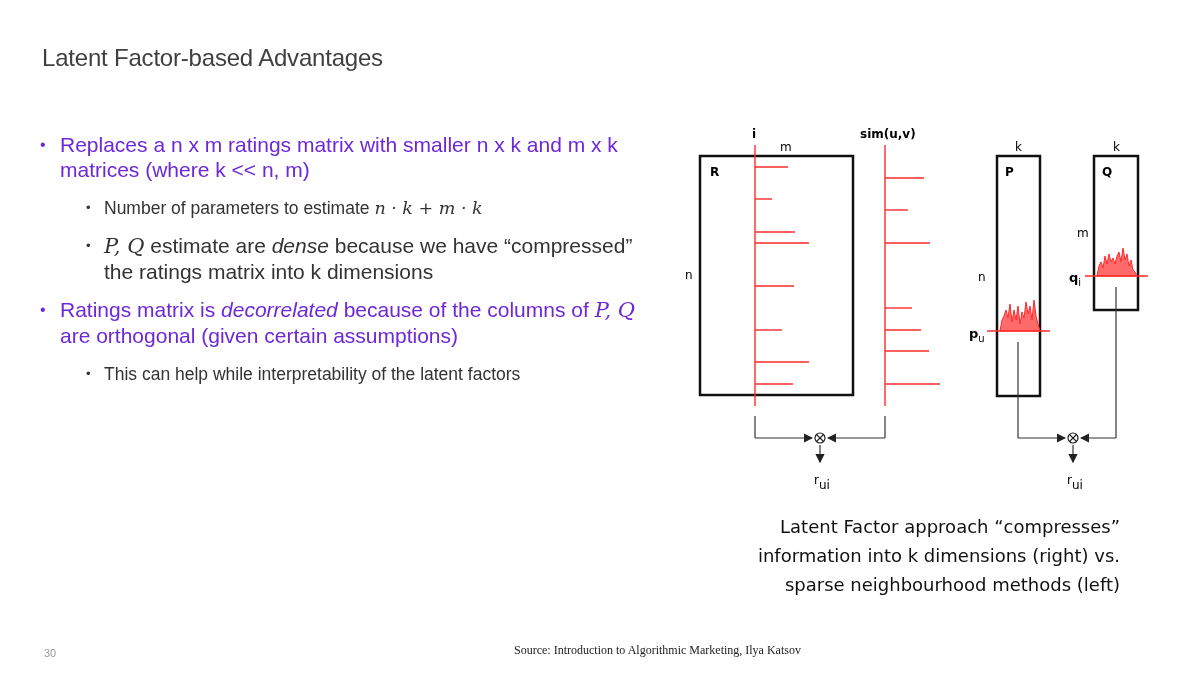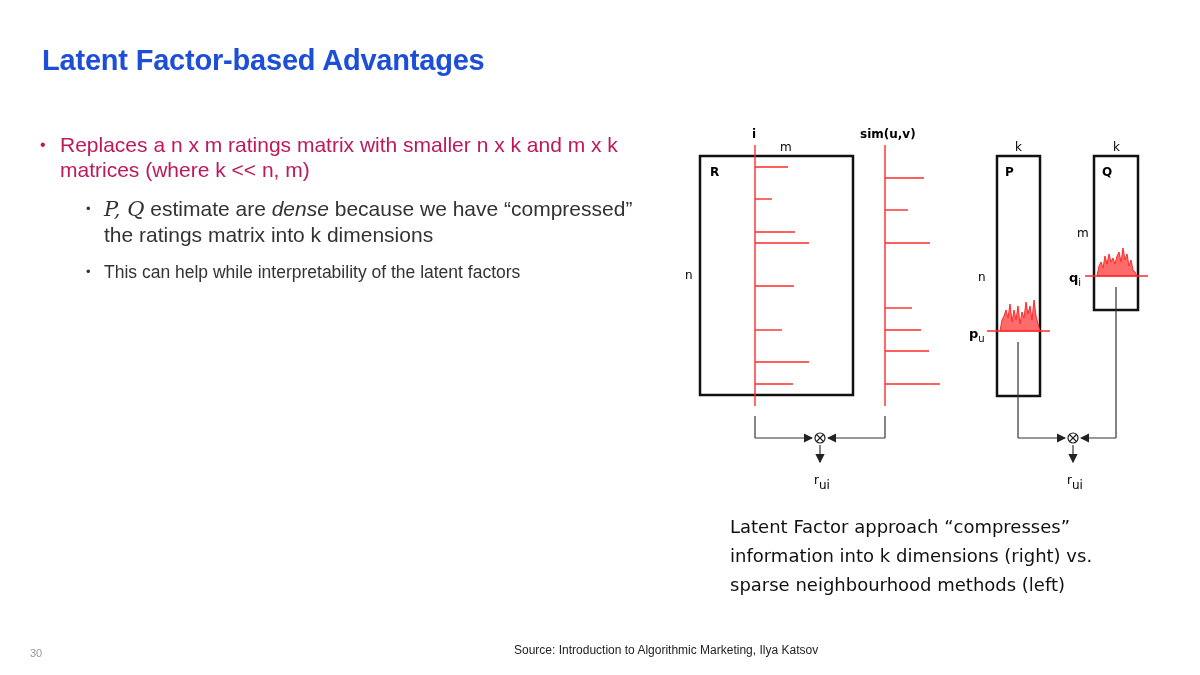--- a/index.html
+++ b/index.html
@@ -1,38 +1,40 @@
 <!DOCTYPE html>
 <html><head>
 <meta charset="utf-8">
 <style>
   html, body { margin:0; padding:0; background:#ffffff; }
   body { width:1200px; height:675px; position:relative; overflow:hidden; font-family:"Liberation Sans", sans-serif; color:#333333; }
-  .title { position:absolute; left:42px; top:44px; font-size:29px; font-weight:bold; color:#1d4ed8; letter-spacing:-0.2px; }
+  .title { position:absolute; left:42px; top:44px; font-size:24px; font-weight:normal; color:#404040; letter-spacing:-0.2px; }
   .bullets { position:absolute; left:40px; top:132px; width:620px; }
-  .b1 { position:relative; padding-left:20px; font-size:21px; line-height:25px; color:#be185d; margin-bottom:14px; }
+  .b1 { position:relative; padding-left:20px; font-size:21px; line-height:25px; color:#6d28d9; margin-bottom:14px; }
   .b1::before { content:"•"; position:absolute; left:0; top:0; font-size:16px; }
   .b2 { position:relative; padding-left:64px; font-size:17.5px; line-height:24px; color:#333; margin-bottom:13px; }
   .b2::before { content:"•"; position:absolute; left:46px; top:0; font-size:13px; }
   .b2.big { font-size:21px; line-height:25px; }
   .math { font-family:"DejaVu Serif", serif; font-style:italic; }
   em { font-style:italic; }
   .diagram { position:absolute; left:0; top:0; width:1200px; height:675px; }
-  .caption { position:absolute; left:730px; top:512px; width:390px; text-align:left; font-size:20px; line-height:29px; color:#111; font-family:"DejaVu Sans", sans-serif; font-size:18px; }
-  .pagenum { position:absolute; left:30px; top:647px; font-size:11px; color:#999; }
-  .source { position:absolute; left:514px; top:643px; font-size:13px; color:#222; font-family:Liberation Sans, sans-serif; font-size:12px; }
+  .caption { position:absolute; left:730px; top:512px; width:390px; text-align:right; font-size:20px; line-height:29px; color:#111; font-family:"DejaVu Sans", sans-serif; font-size:18px; }
+  .pagenum { position:absolute; left:44px; top:647px; font-size:11px; color:#999; }
+  .source { position:absolute; left:514px; top:643px; font-size:13px; color:#222; font-family:Liberation Serif, serif; font-size:12px; }
 </style>
 </head>
 <body>
 
 <div class="title">Latent Factor-based Advantages</div>
 
 <div class="bullets">
   <div class="b1">Replaces a n x m ratings matrix with smaller n x k and m x k matrices (where k &lt;&lt; n, m)</div>
+  <div class="b2"><span>Number of parameters to estimate </span><span class="math">n · k + m · k</span></div>
   <div class="b2 big"><span class="math">P, Q</span><span> estimate are </span><em>dense</em><span> because we have “compressed” the ratings matrix into k dimensions</span></div>
+  <div class="b1"><span>Ratings matrix is </span><em>decorrelated</em><span> because of the columns of </span><span class="math">P, Q</span><span> are orthogonal (given certain assumptions)</span></div>
   <div class="b2">This can help while interpretability of the latent factors</div>
 </div>
 
 <svg class="diagram" viewBox="0 0 1200 675" width="1200" height="675" xmlns="http://www.w3.org/2000/svg">
   <defs>
     <marker id="arr" markerWidth="8" markerHeight="8" refX="7" refY="4" orient="auto">
       <path d="M0,0 L8,4 L0,8 z" fill="#222"></path>
     </marker>
   </defs>
   <g>

